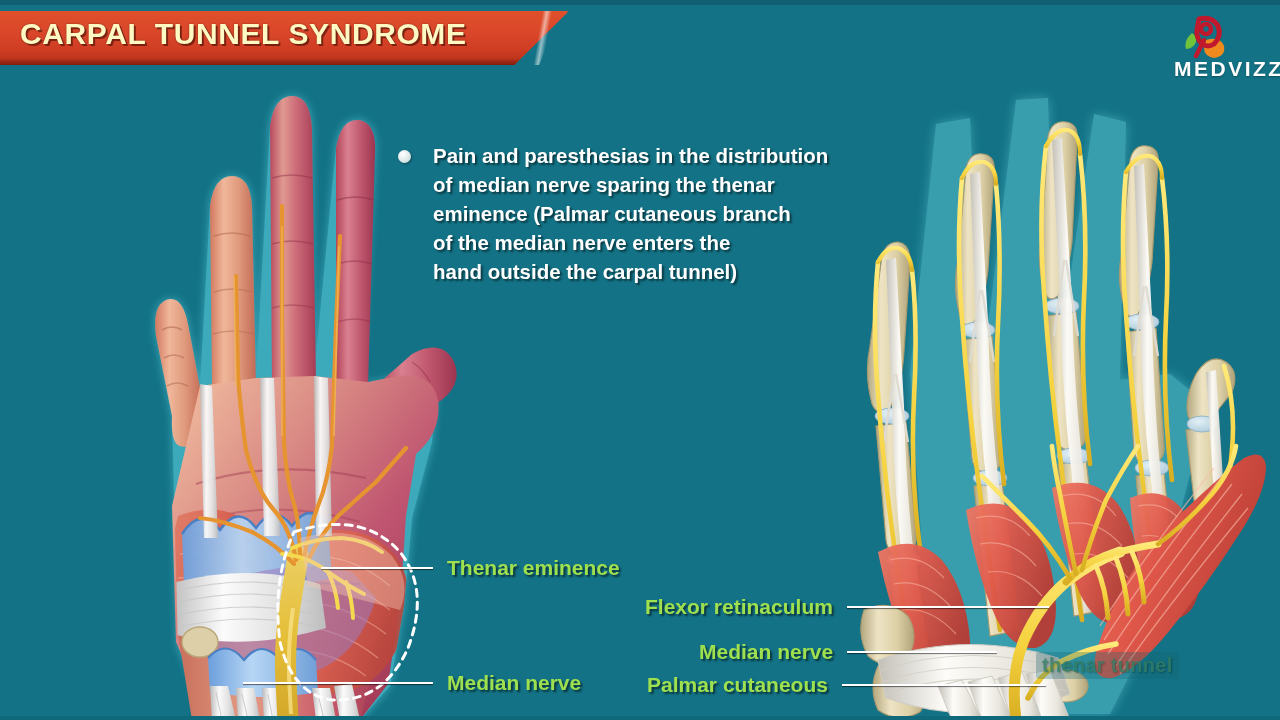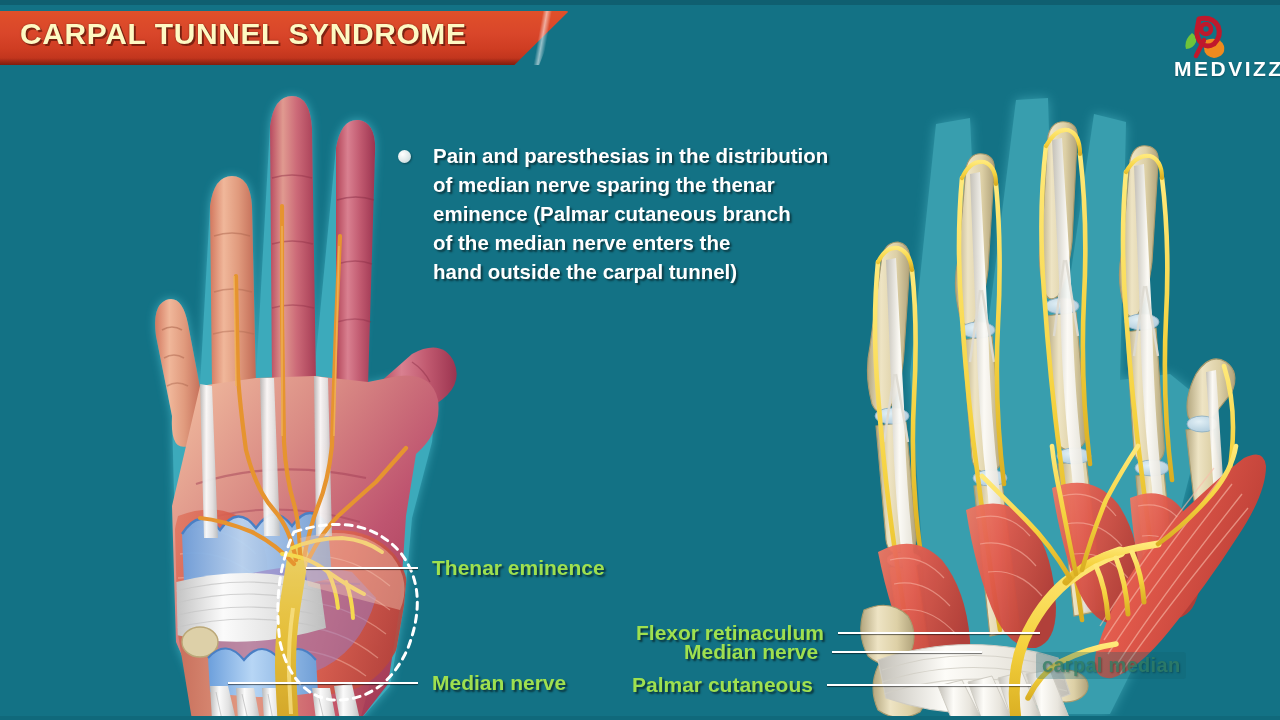--- a/index.html
+++ b/index.html
@@ -65,36 +65,36 @@
     margin-top:9px;margin-right:22px;flex:0 0 auto;
     box-shadow:1px 1px 2px rgba(0,0,0,.35);
   }
   #bullet-text{
     color:#ffffff;font-size:20.5px;font-weight:bold;line-height:29px;
     text-shadow:2px 2px 2px rgba(0,0,0,.5);
     white-space:pre-line;
   }
 
   
-  .anno{position:absolute;z-index:24;display:flex;align-items:center;}
+  .anno{position:absolute;z-index:24;display:flex;align-items:center;padding-left:15px;}
   .anno .txt{
     color:#9fe04f;font-size:21px;font-weight:bold;white-space:nowrap;
     text-shadow:2px 2px 2px rgba(0,0,0,.55);
   }
   .anno .leader{height:0;border-top:2px solid #ffffff;
      box-shadow:0 1px 1px rgba(0,0,0,.55);}
   .anno.left-line .leader{margin-right:14px;}
   .anno.right-line .leader{margin-left:14px;}
 
   #anno-thenar{left:306px;top:556px;}
   #anno-thenar .leader{width:112px;}
   #anno-median-left{left:228px;top:671px;}
   #anno-median-left .leader{width:190px;}
 
-  #anno-flexor{left:630px;top:621px;margin-left:6px;}
+  #anno-flexor{left:630px;top:595px;}
   #anno-flexor .leader{width:202px;}
   #anno-median-right{left:684px;top:640px;}
   #anno-median-right .leader{width:150px;}
   #anno-palmar{left:632px;top:673px;}
   #anno-palmar .leader{width:204px;}
 
   
   #anno-carpal-tunnel{
     position:absolute;left:1036px;top:652px;z-index:18;
     font-size:20px;font-weight:bold;color:#2f7a63;
@@ -501,21 +501,21 @@
       <g stroke="url(#nerveR)" stroke-width="4.6" fill="none" stroke-linecap="round">
         <path d="M250,504 Q230,470 206,446 Q180,420 162,402"></path>
         <path d="M256,500 Q248,462 240,420 Q234,392 232,372"></path>
         <path d="M262,496 Q272,460 286,426 Q302,396 318,372"></path>
       </g>
 
       <path d="M338,470 Q366,450 392,420 Q412,396 416,372" stroke="url(#nerveR)" stroke-width="4.6" fill="none" stroke-linecap="round"></path>
     </svg>
   </div>
 
-  <div id="anno-carpal-tunnel">carpal median</div>
+  <div id="anno-carpal-tunnel">thenar tunnel</div>
 
   <div id="title-banner">
     <div class="shape"></div>
     <div class="edge-hi"></div>
     <div id="title-text">CARPAL TUNNEL SYNDROME</div>
   </div>
 
   <div id="logo">
     <svg class="mark" viewBox="0 0 120 46">
 

